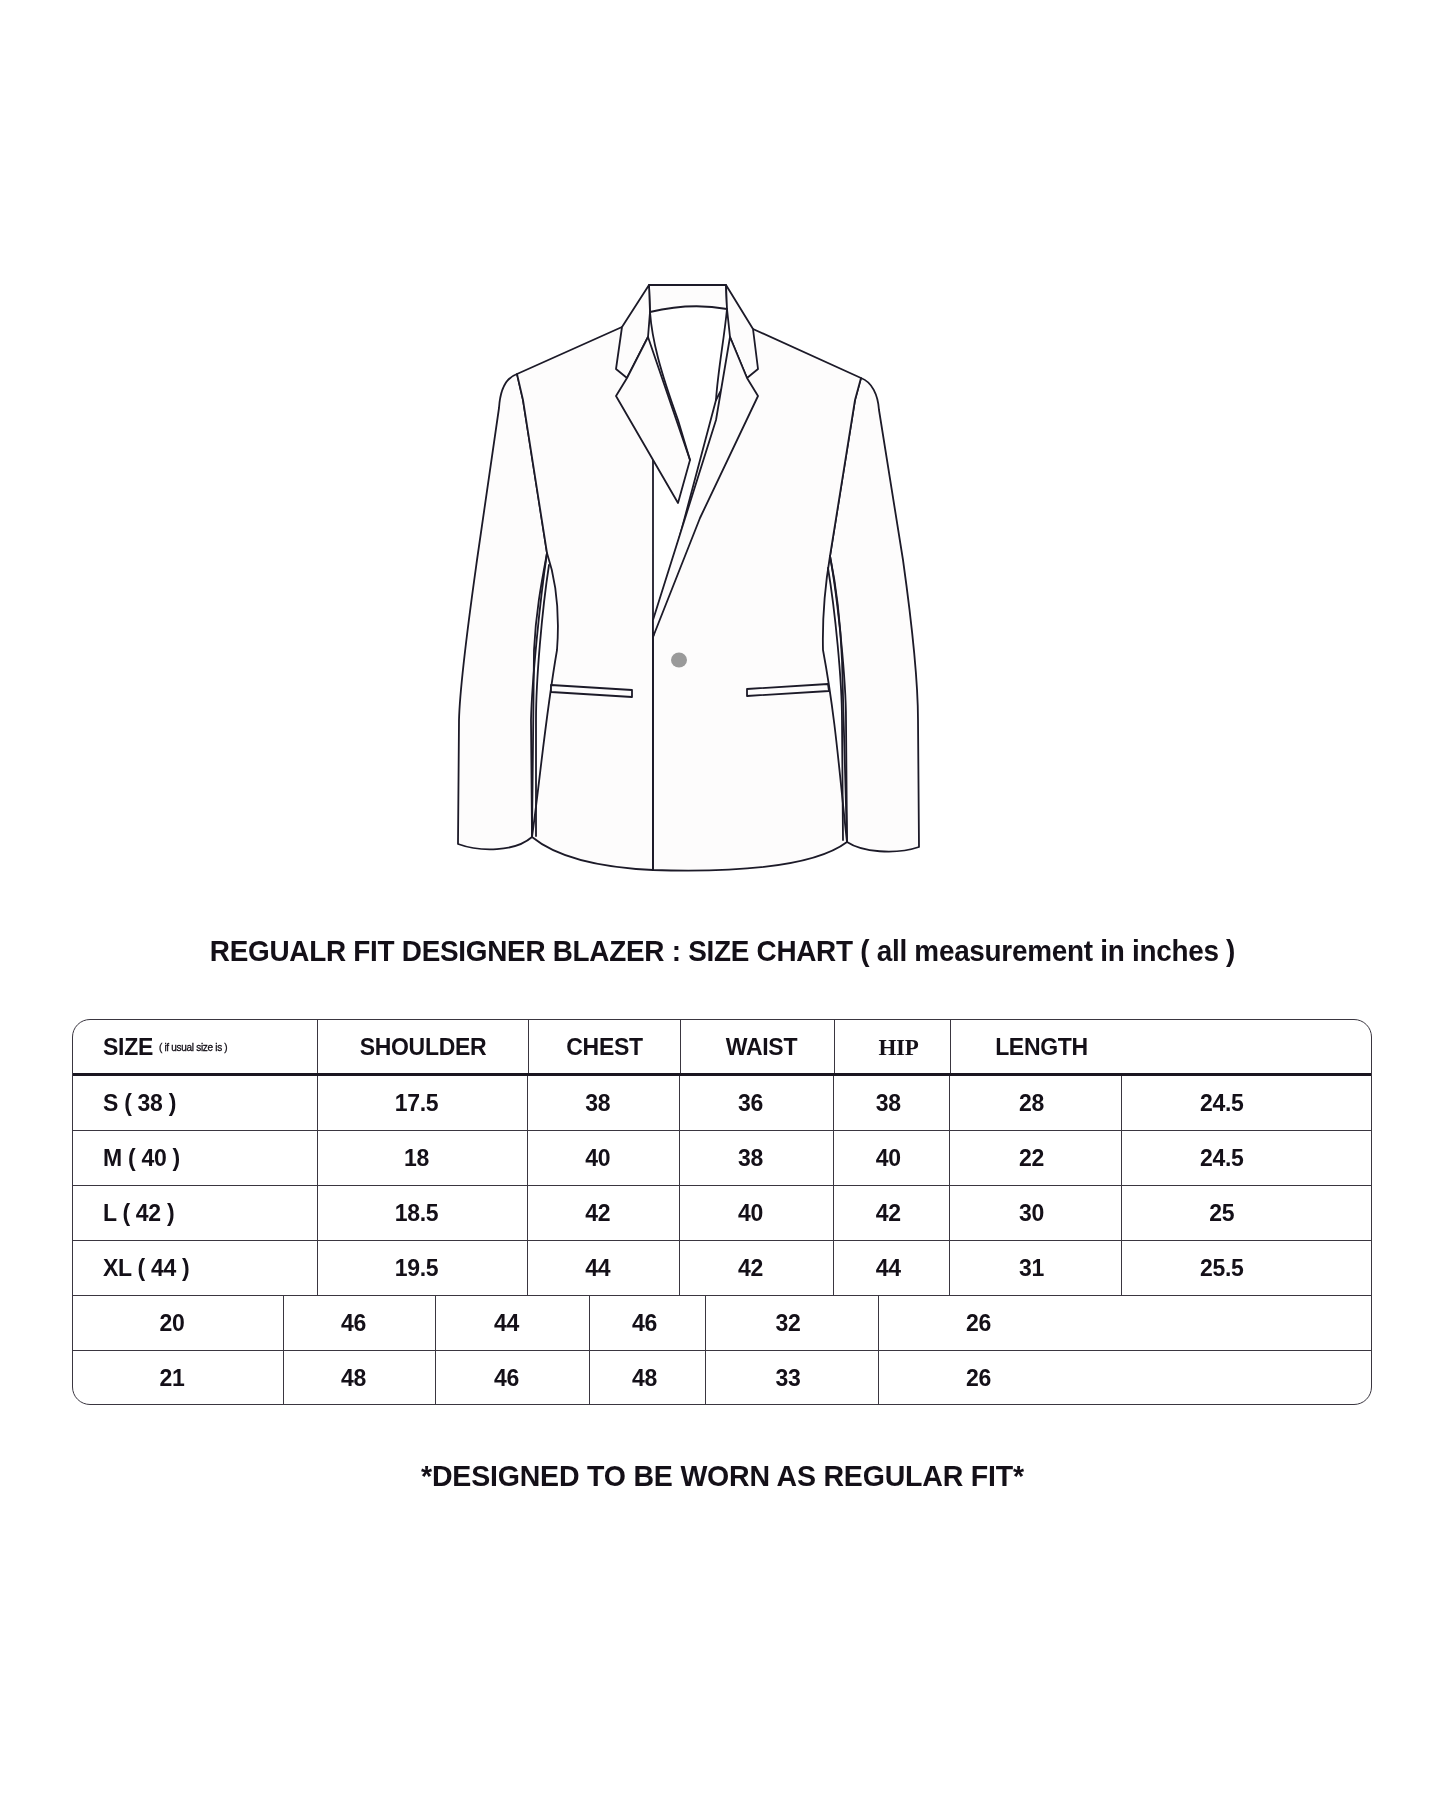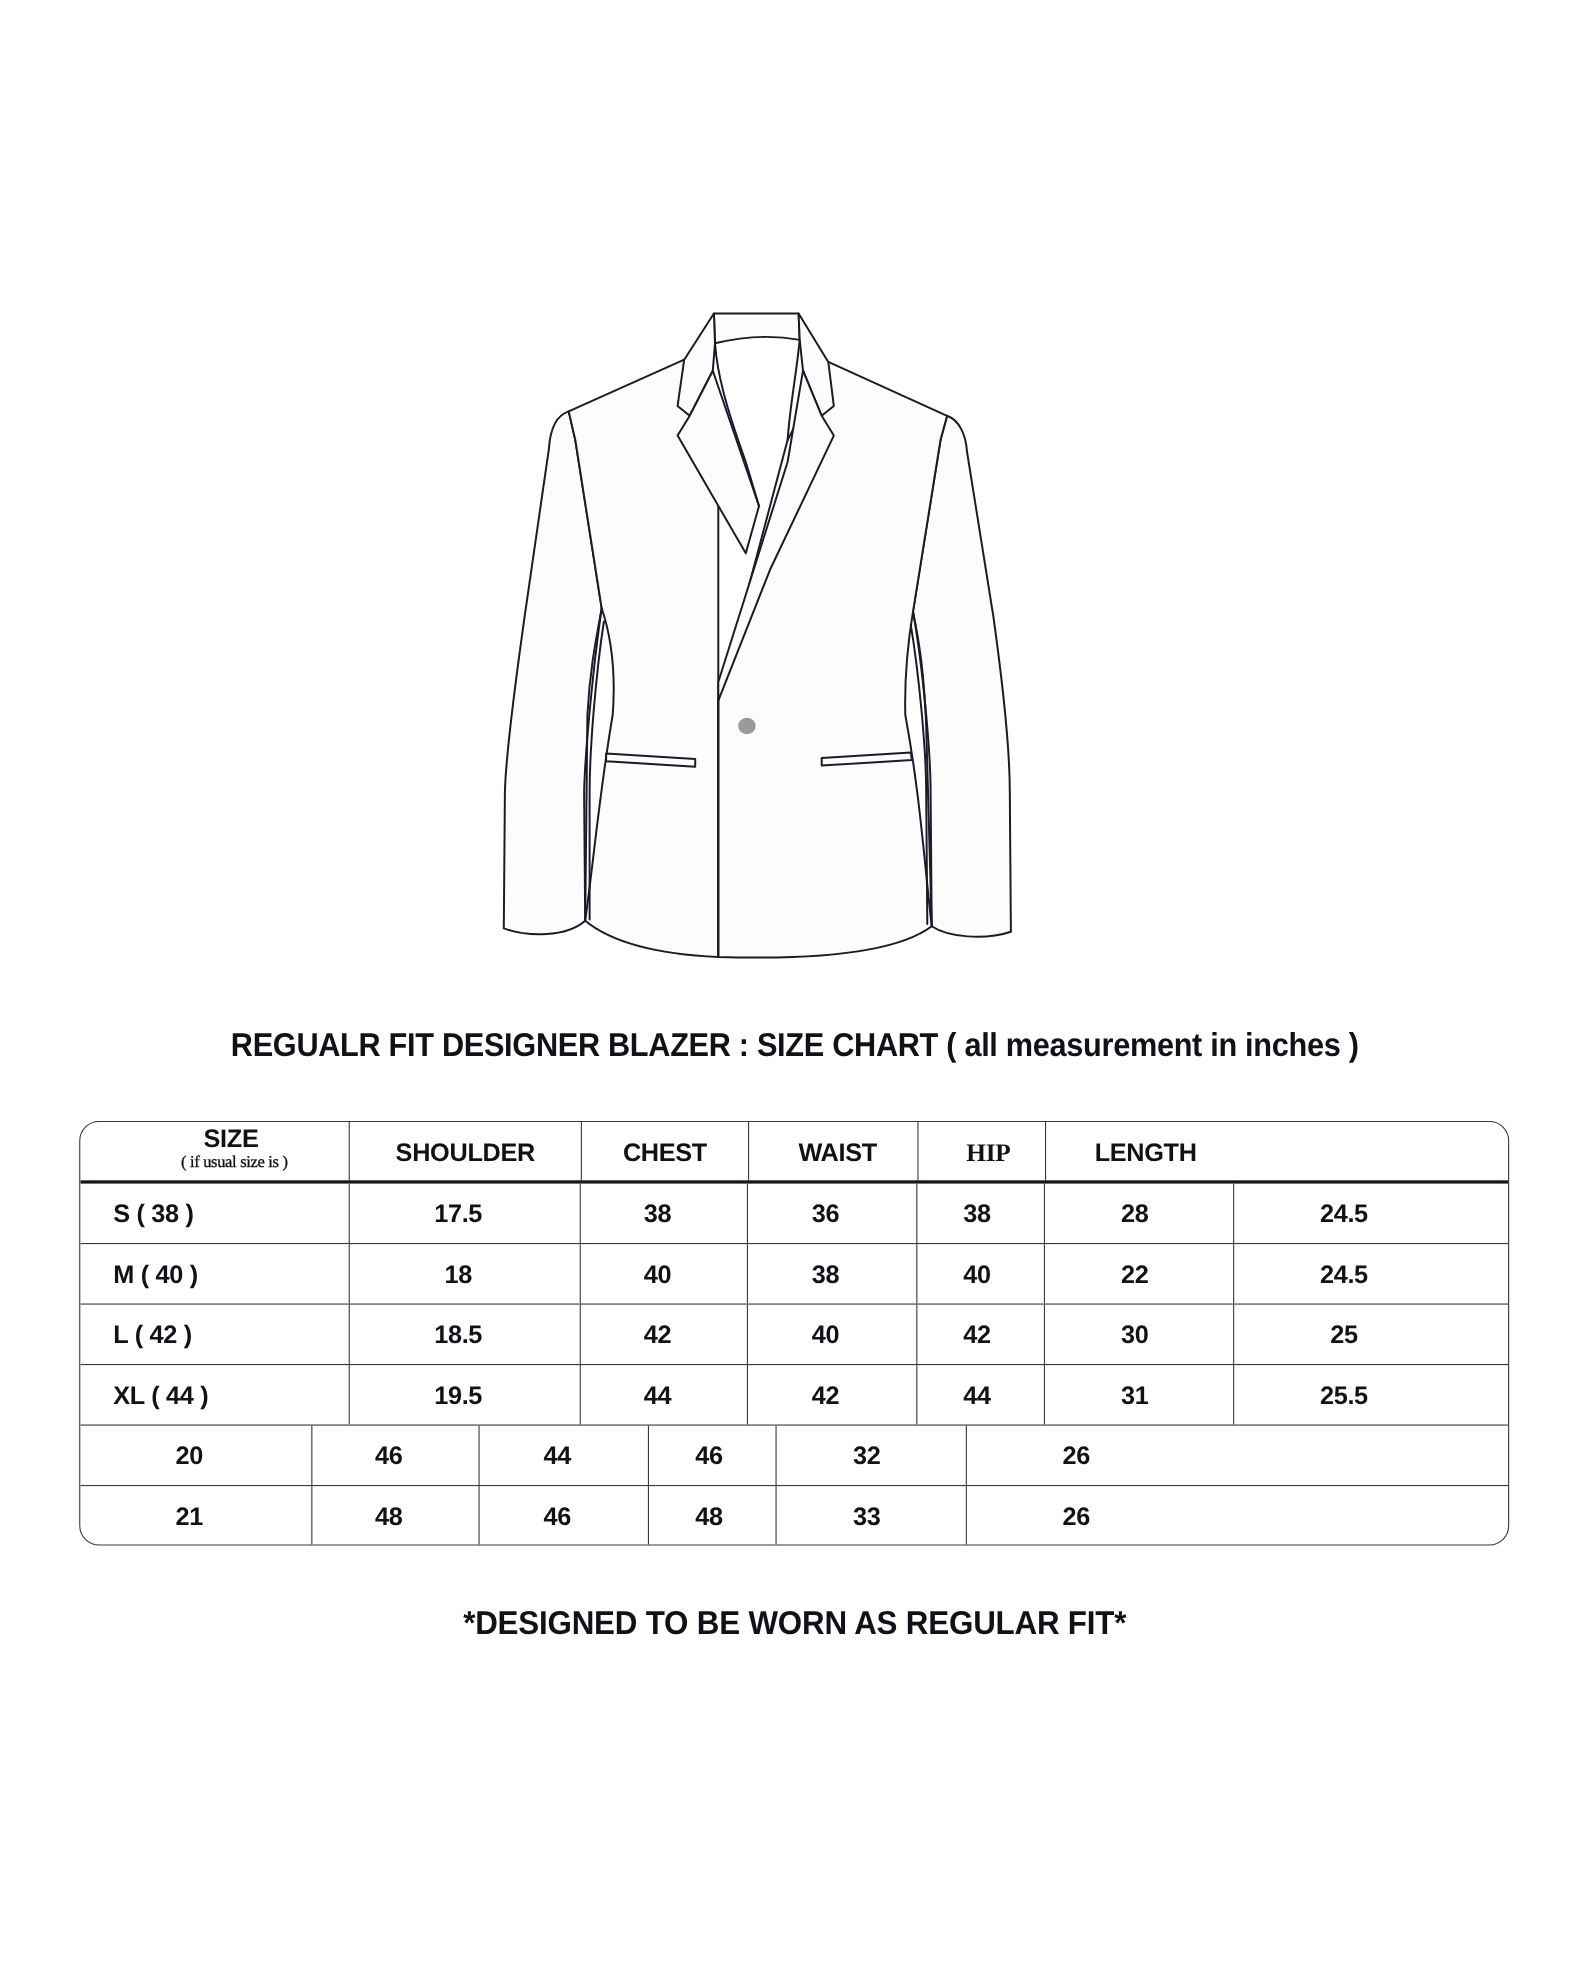--- a/index.html
+++ b/index.html
@@ -71,26 +71,25 @@
       font-weight: bold;
       font-size: 23px;
       white-space: nowrap;
       letter-spacing: -0.3px;
     }
     .cell:last-child { border-right: none; }
     .cell.first {
       justify-content: flex-start;
       padding-left: 30px;
     }
-    .header .cell { font-size: 23px; padding-top: 2px; flex-direction: column; }
+    .header .cell { font-size: 23px; padding-top: 2px; }
     .header .cell .sub {
-      font-size: 15px;
+      font-size: 10px;
       font-weight: normal;
       margin-left: 6px;
-      font-family: Liberation Serif, serif;
       -webkit-text-stroke: 0.3px #141018;
     }
     .c0 { width: 245px; }
     .c1 { width: 211px; }
     .c2 { width: 152px; }
     .c3 { width: 154px; }
     .c4 { width: 116px; }
     .c5 { width: 173px; }
     .c6 { width: 249px; }
     .c1 .v { margin-left: -12px; }

